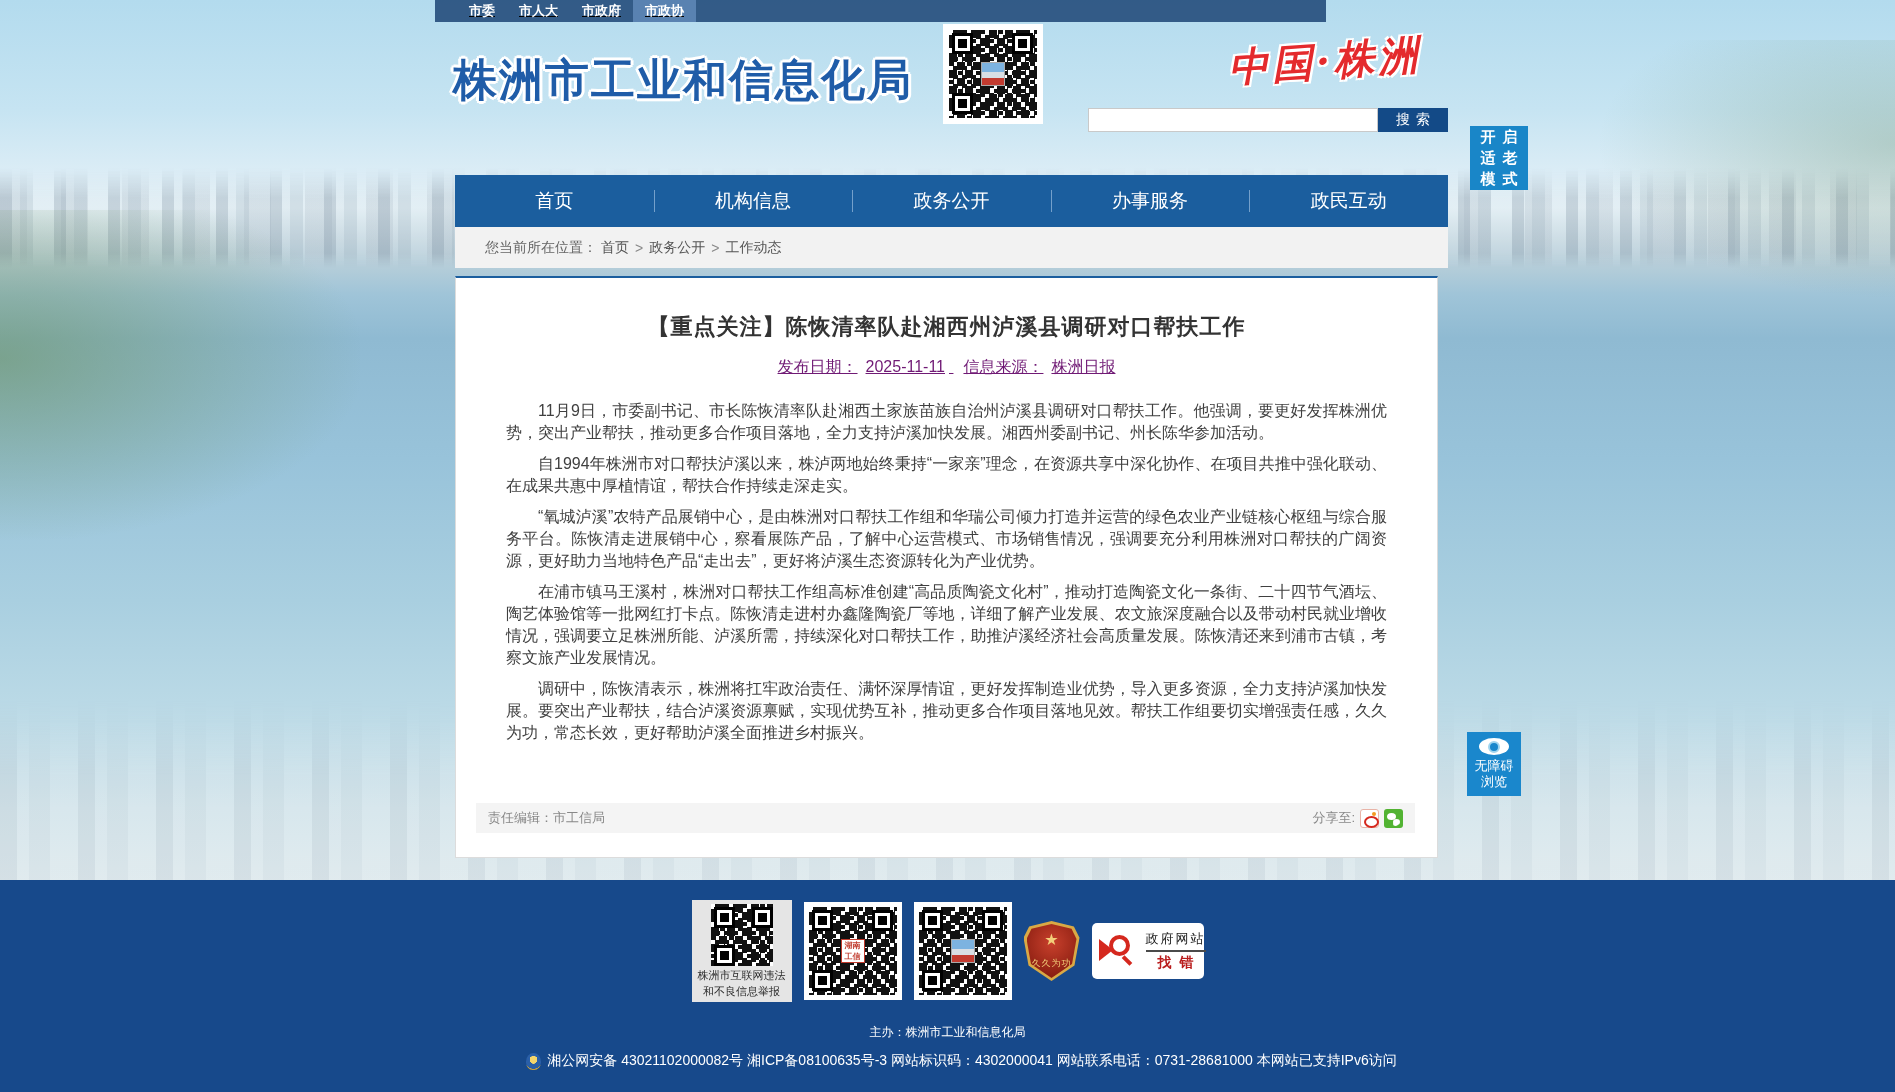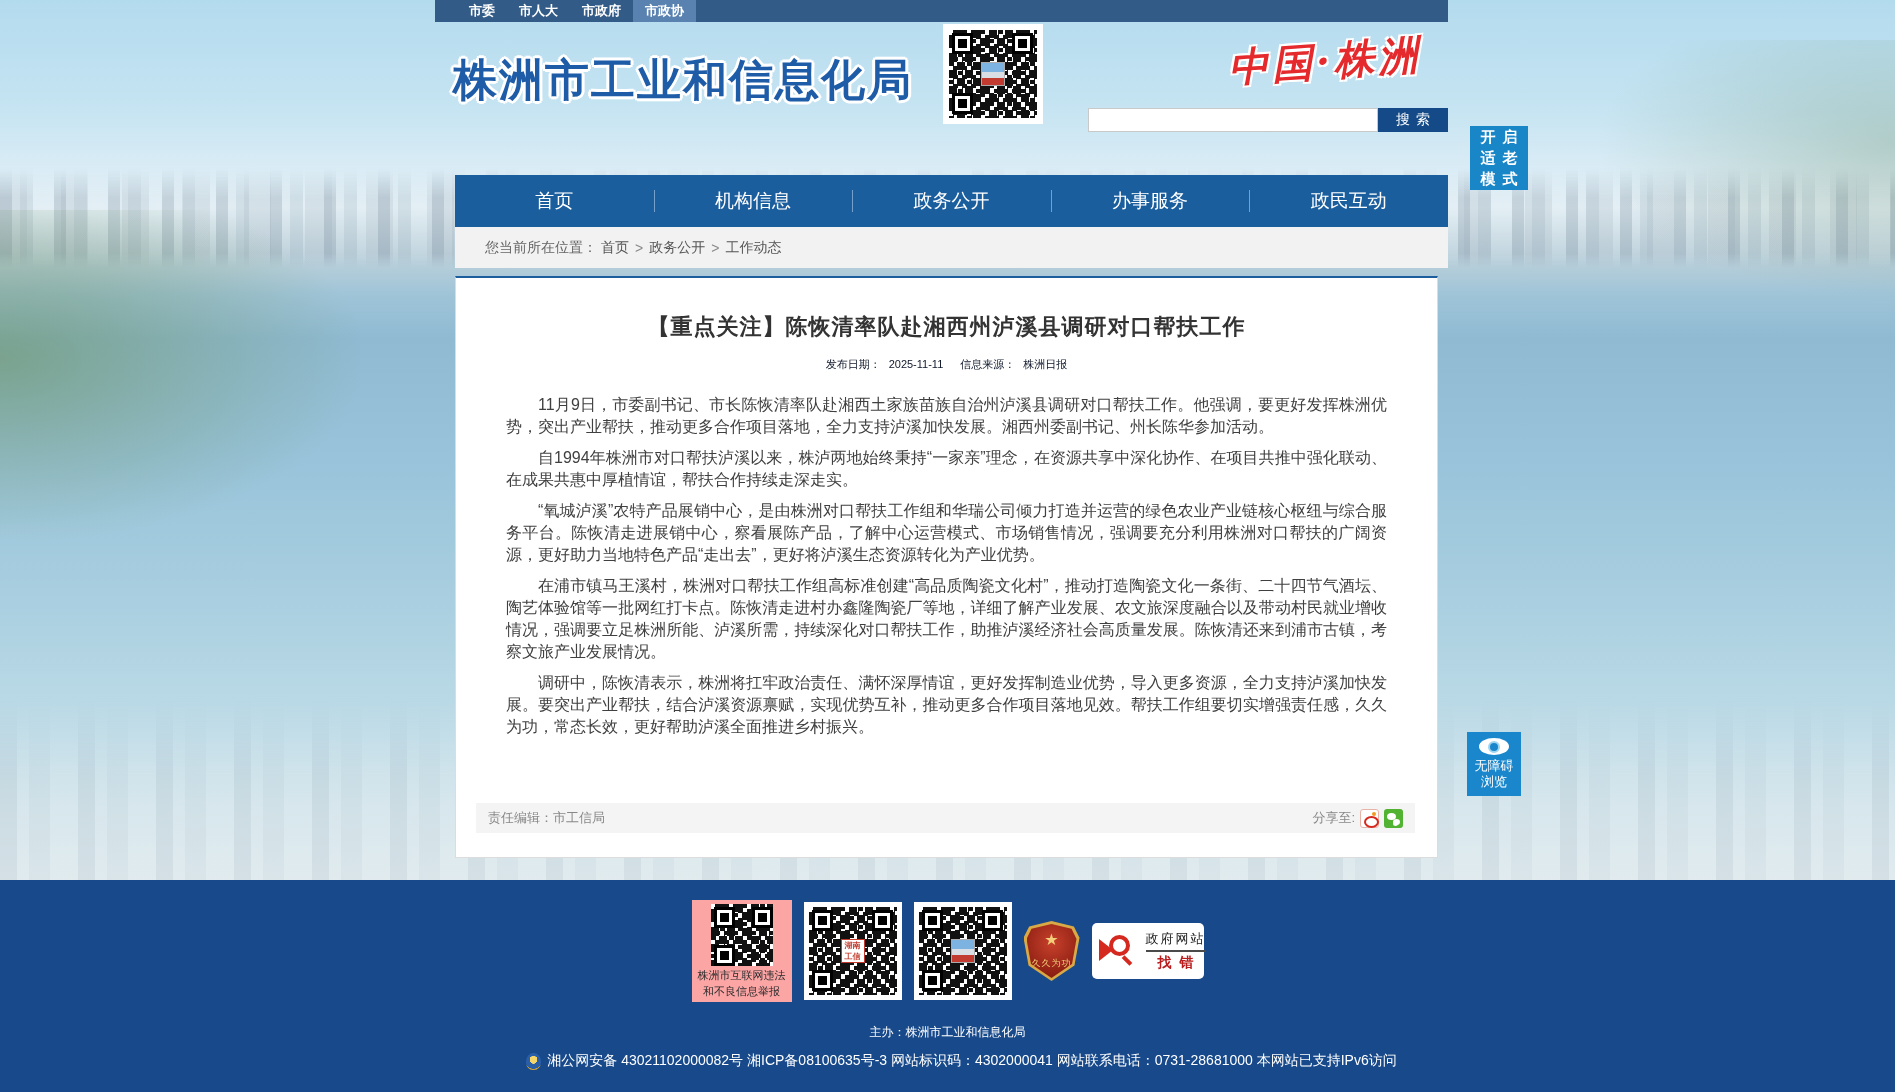--- a/index.html
+++ b/index.html
@@ -22,22 +22,22 @@
     background:
       repeating-linear-gradient(90deg, rgba(168,180,192,.4) 0 17px, rgba(225,231,237,.3) 17px 29px, rgba(190,202,212,.35) 29px 50px, rgba(235,240,244,.25) 50px 78px);
     -webkit-mask-image:linear-gradient(180deg,transparent 0,#000 40%,#000 100%);
     mask-image:linear-gradient(180deg,transparent 0,#000 40%,#000 100%); }
   .bg-bank-left { position:absolute; left:0; top:210px; width:360px; height:330px;
     background:radial-gradient(ellipse at 0% 45%, rgba(104,142,86,.55), rgba(104,142,86,0) 72%); }
   .bg-bank-right { position:absolute; right:0; top:40px; width:300px; height:260px;
     background:radial-gradient(ellipse at 100% 40%, rgba(118,152,120,.35), rgba(118,152,120,0) 70%); }
 
   
-  .top-bar { position:absolute; left:435px; top:0; width:1013px; height:22px;
-    background:rgba(22,62,112,.82); display:flex; align-items:center; padding-left:22px; }
+  .top-bar { position:absolute; left:435px; top:0; width:891px; height:22px;
+    background:rgba(22,62,112,.82); display:flex; align-items:center; padding-left:22px;text-decoration:underline; }
   .top-link { color:#fff; font-size:13px; font-weight:bold; padding:0 12px; line-height:22px; cursor:pointer; }
   .top-link.hl { background:rgba(96,138,184,.85); }
 
   
   .site-title { position:absolute; left:453px; top:56px; font-size:44px; font-weight:bold;
     color:#1f5ca8; letter-spacing:2px; line-height:48px;
     text-shadow:-2px -2px 0 #fff,2px -2px 0 #fff,-2px 2px 0 #fff,2px 2px 0 #fff,0 3px 0 #fff,0 -3px 0 #fff,3px 0 0 #fff,-3px 0 0 #fff; }
   .calligraphy { position:absolute; left:1228px; top:34px; font-size:40px; font-weight:bold; font-style:italic;
     color:#e42a2d; transform:rotate(-4deg); letter-spacing:4px; font-family:"DejaVu Serif","Liberation Serif",serif;
     text-shadow:-2px -2px 0 #fff,2px -2px 0 #fff,-2px 2px 0 #fff,2px 2px 0 #fff; }
@@ -75,21 +75,21 @@
   .breadcrumb { position:absolute; left:455px; top:227px; width:993px; height:41px; background:#f2f2f2;
     display:flex; align-items:center; padding-left:30px; font-size:14px; color:#666; }
   .breadcrumb a { color:#555; text-decoration:none; cursor:pointer; margin:0 4px; }
   .crumb-sep { margin:0 2px; color:#888; }
   .crumb-current { margin-left:4px; color:#555; }
 
   
   .card { position:absolute; left:455px; top:276px; width:983px; height:582px; background:#fff;
     border:1px solid #dcdcdc; border-top:2px solid #1b5e9e; }
   .article-title { margin-top:34px; text-align:center; font-size:22px; font-weight:bold; color:#333; letter-spacing:1px; }
-  .article-meta { text-align:center; margin-top:15px; font-size:11px; color:#0f172a; }
+  .article-meta { text-align:center; margin-top:15px; font-size:16px; color:#701a75;text-decoration:underline; }
   .article-meta span { margin:0 4px; }
   .article-body { margin:22px 50px 0; font-size:16px; line-height:22px; color:#404040; text-align:justify; }
   .article-body p { text-indent:2em; margin-bottom:9px; }
   .share-bar { position:absolute; left:20px; right:22px; top:525px; height:30px; background:#f4f4f4;
     display:flex; align-items:center; padding:0 12px; font-size:13px; color:#888; }
   .share-right { margin-left:auto; display:flex; align-items:center; gap:5px; }
   .icon-weibo { width:19px; height:19px; background:#fff; border:1px solid #e8b4a8; border-radius:3px; position:relative; cursor:pointer; }
   .icon-weibo::before { content:""; position:absolute; left:3px; top:6px; width:11px; height:8px; border:2px solid #d5281e; border-radius:50%; }
   .icon-weibo::after { content:""; position:absolute; right:2px; top:2px; width:4px; height:4px; background:#f39a20; border-radius:50%; }
   .icon-wechat { width:19px; height:19px; background:#52b332; border-radius:3px; position:relative; cursor:pointer; }
@@ -98,21 +98,21 @@
 
   
   .access-btn { position:absolute; left:1467px; top:732px; width:54px; height:64px; background:#1a87cc;
     color:#fff; text-align:center; font-size:13px; line-height:16px; cursor:pointer; padding-top:4px; }
   .eye { position:relative; width:30px; height:17px; background:#fff; border-radius:50%; margin:2px auto 3px; }
   .eye::before { content:""; position:absolute; left:9px; top:2.5px; width:8px; height:8px; border:2px solid #9fd4ef; background:#1a87cc; border-radius:50%; }
 
   
   .footer { position:absolute; left:0; top:880px; width:1895px; height:212px; background:#17498b; color:#fff; }
   .badge-row { position:absolute; left:0; right:0; top:20px; display:flex; justify-content:center; align-items:center; gap:12px; }
-  .report-box { width:100px; height:102px; background:#fca5a5; padding:4px 2px; text-align:center; position:relative; }
+  .report-box { width:100px; height:102px; background:#e5e5e5; padding:4px 2px; text-align:center; position:relative; }
   .report-box .qr { position:relative; width:62px; height:62px; margin:0 auto; }
   .report-caption { font-size:11px; color:#2b2b2b; line-height:13px; margin-top:3px; white-space:nowrap; }
   .qr-footer { width:98px; height:98px; background:#fff; padding:5px; position:relative; }
   .qr-footer .qr { position:relative; width:88px; height:88px; }
   .emblem-wrap { width:56px; height:60px; position:relative; cursor:pointer; }
   .emblem-outer { position:absolute; inset:0; background:#d9a945;
     clip-path:polygon(50% 0,90% 9%,100% 28%,91% 74%,50% 100%,9% 74%,0 28%,10% 9%); }
   .emblem-inner { position:absolute; inset:3px; background:radial-gradient(circle at 50% 35%,#c8402c,#8c1f12 75%);
     clip-path:polygon(50% 0,90% 9%,100% 28%,91% 74%,50% 100%,9% 74%,0 28%,10% 9%);
     display:flex; flex-direction:column; align-items:center; justify-content:flex-end; padding-bottom:8px; }

